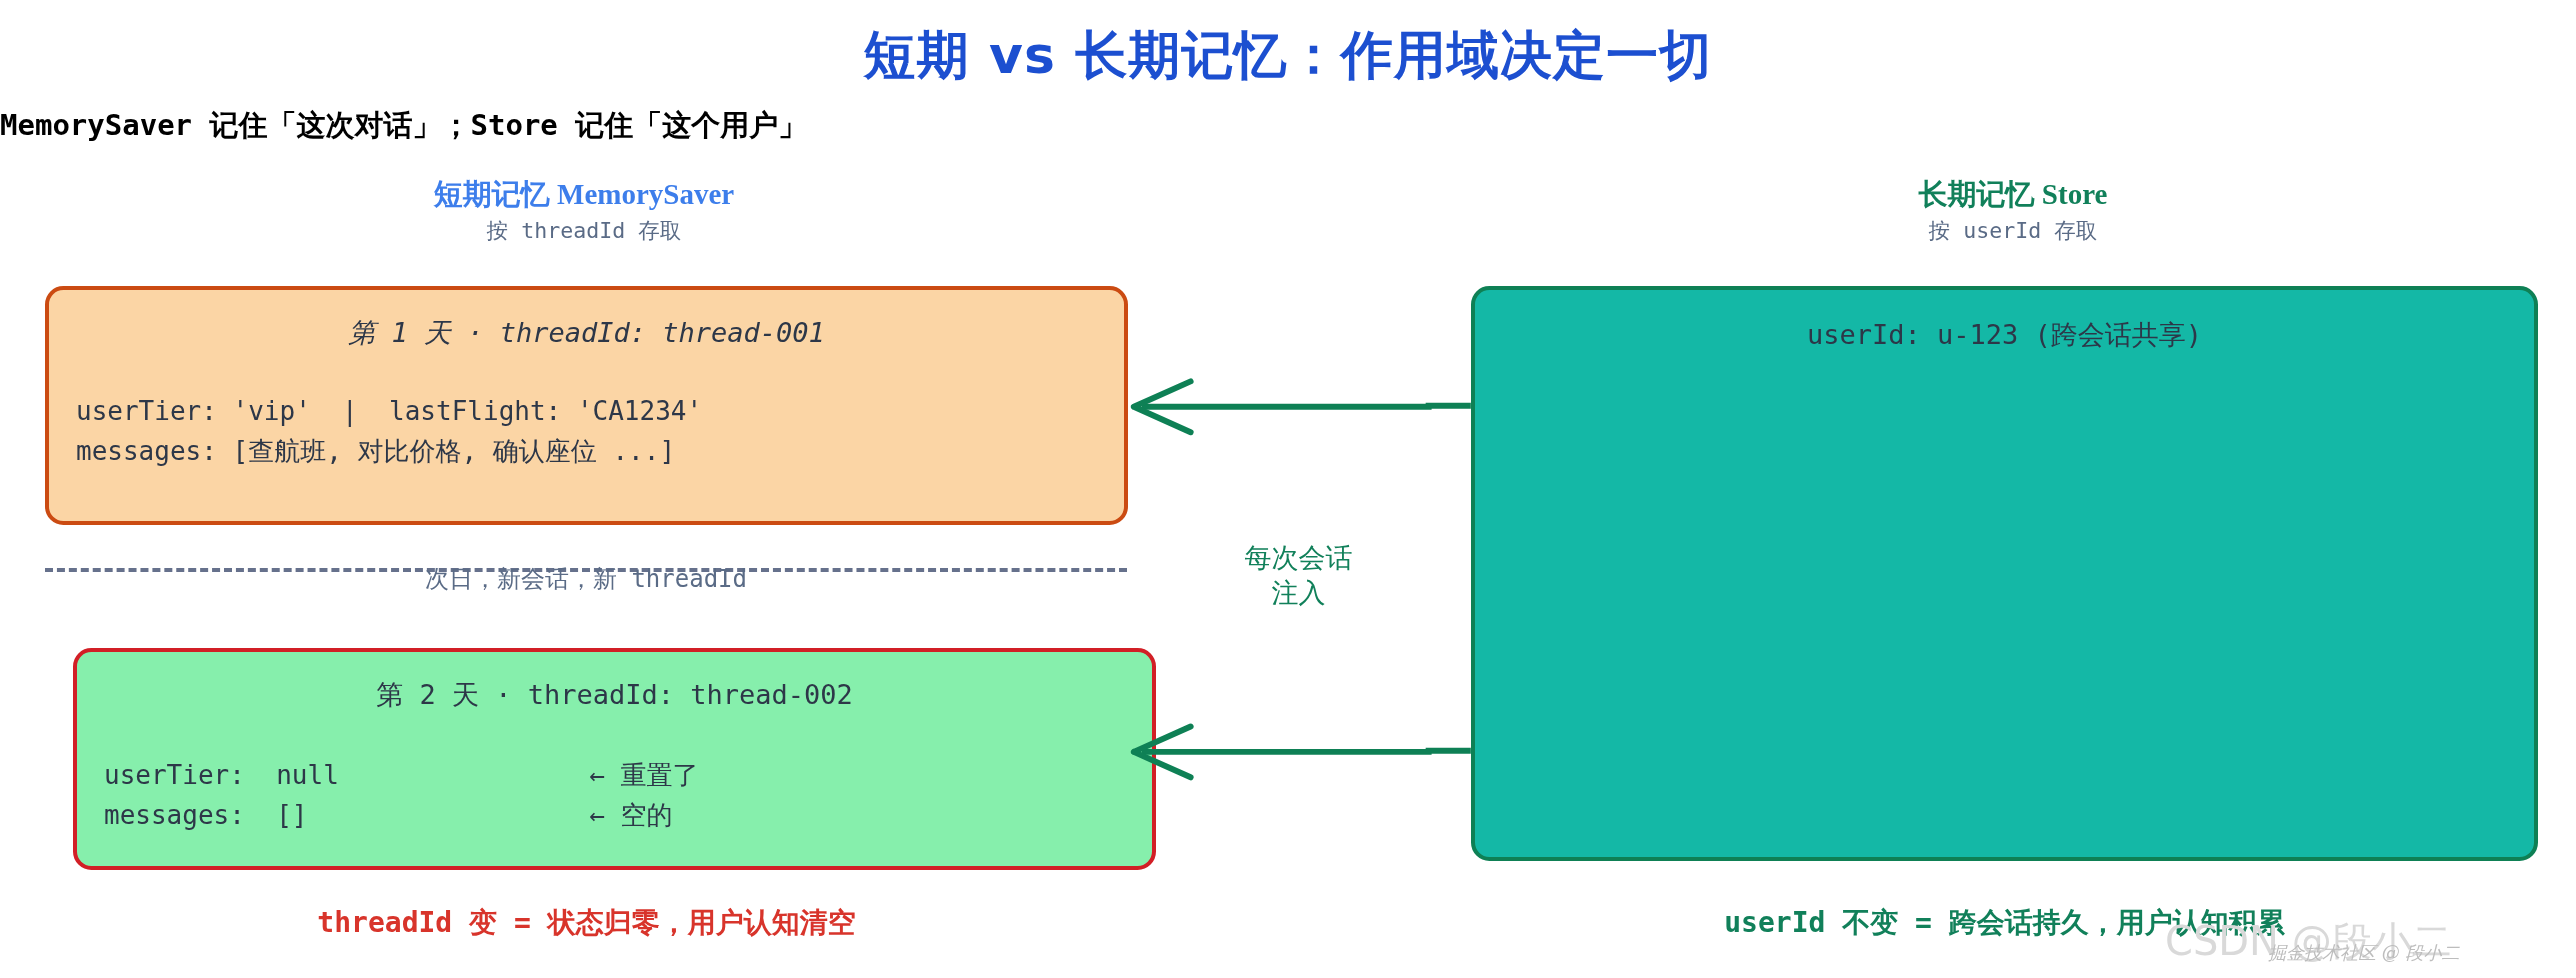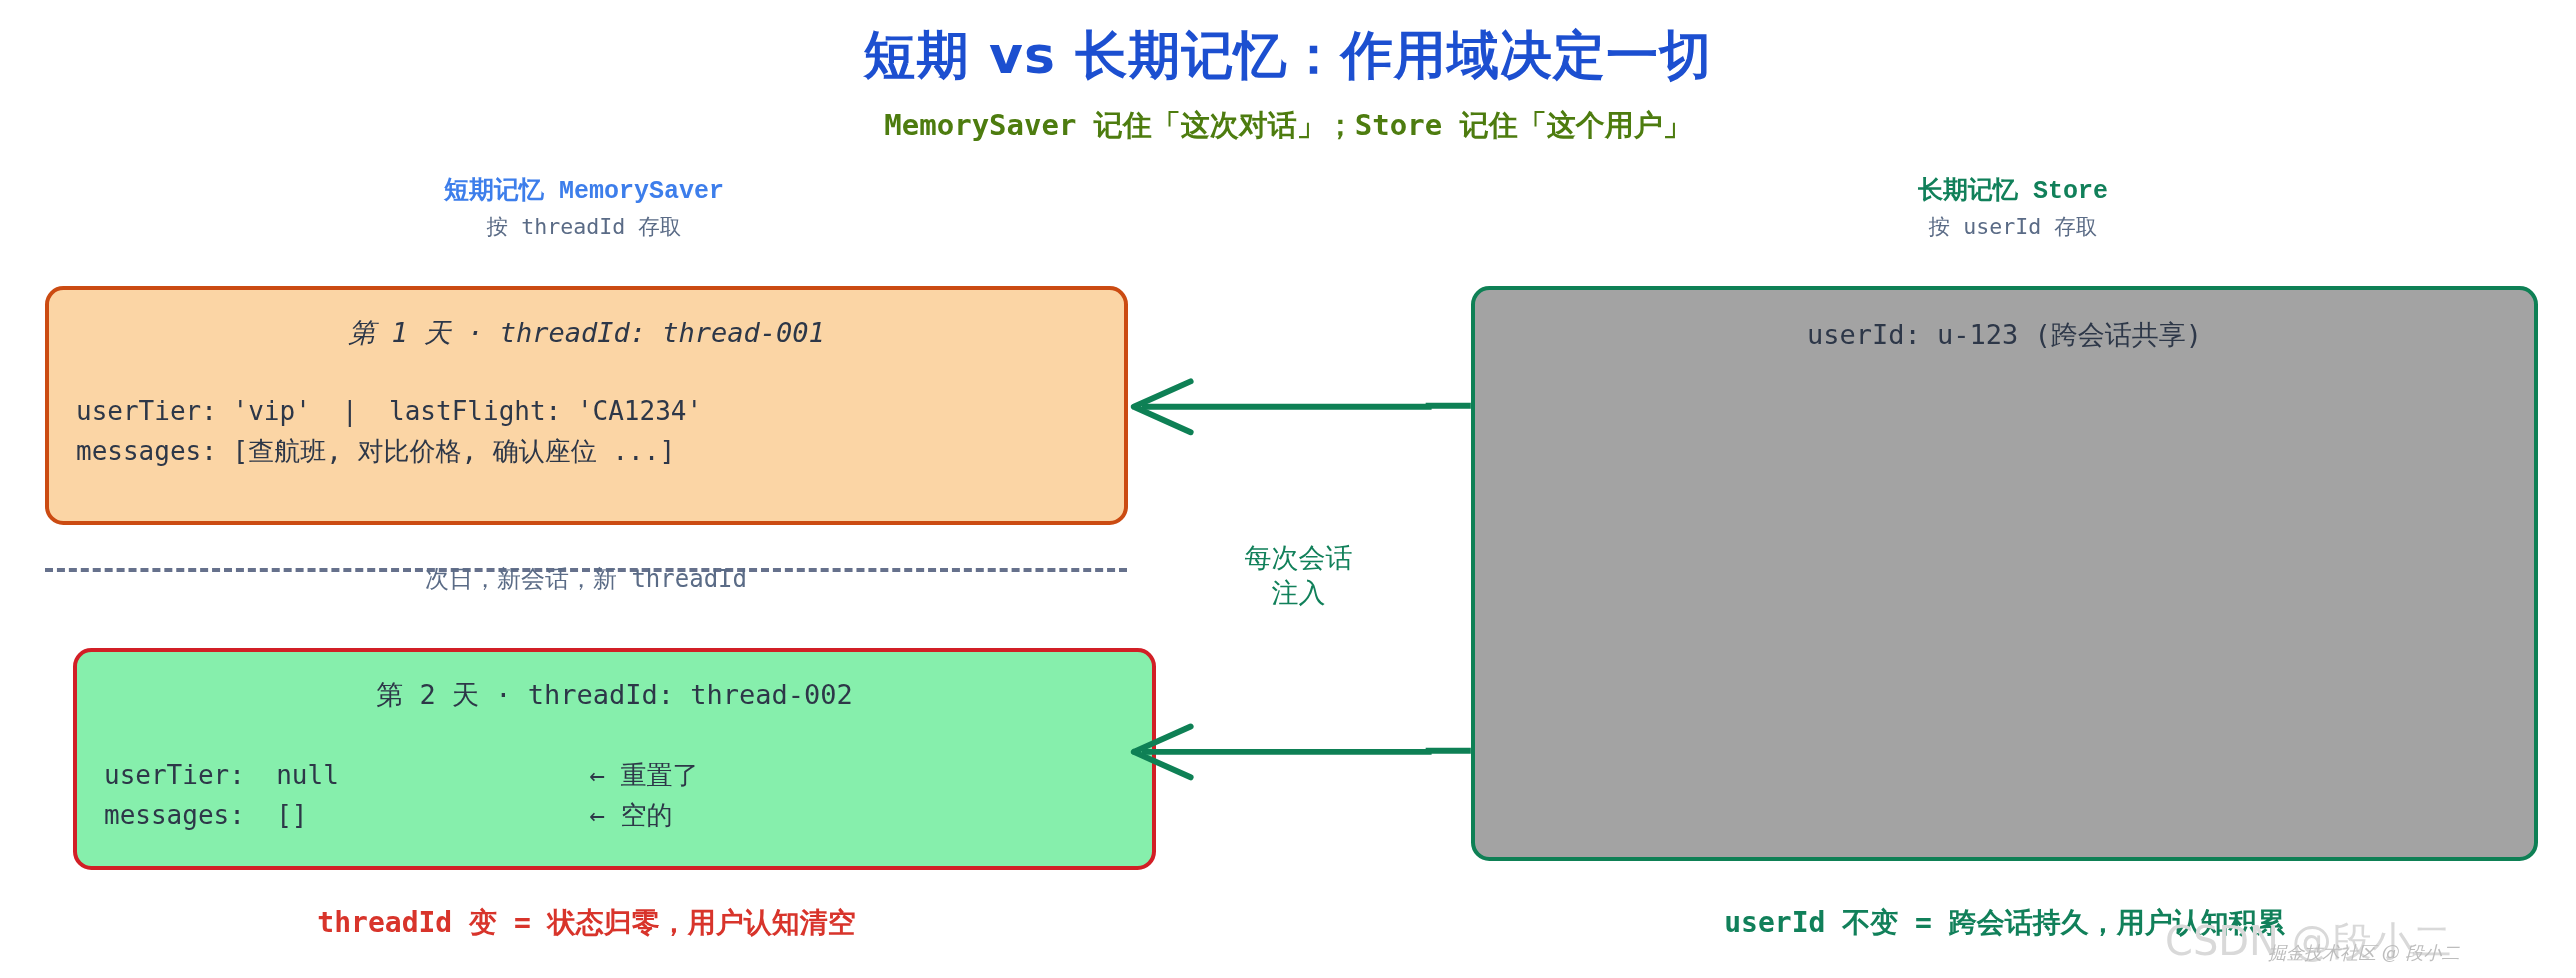--- a/index.html
+++ b/index.html
@@ -30,37 +30,37 @@
     font-weight: 700;
     color: #1C4FD0;
     letter-spacing: 1.1px;
     white-space: nowrap;
   }
   .subtitle {
     position: absolute;
     left: 0;
     top: 106px;
     width: 2576px;
-    text-align: center;
+    text-align: left;
     font-family: "DejaVu Sans Mono", "Liberation Mono", monospace;
     font-size: 29px;
     font-weight: 700;
-    color: #4d7c0f;
+    color: #000000;
     white-space: nowrap;
   }
 
   
   .col-head {
     position: absolute;
     text-align: center;
     white-space: nowrap;
   }
   .col-head .h-main {
-    font-family: Liberation Mono, monospace;
-    font-size: 25px;
+    font-family: Liberation Serif, serif;
+    font-size: 29px;
     font-weight: 700;
     line-height: 1.05;
   }
   .col-head .h-sub {
     margin-top: 10.8px;
     font-family: "DejaVu Sans Mono", "Liberation Mono", monospace;
     font-size: 21.6px;
     font-weight: 400;
     line-height: 1.05;
   }
@@ -115,21 +115,21 @@
     background: #86efac;
     border-color: #D21F26;
     margin-left: 28px;
   }
   #box-day2 .box-title { top: 25px; }
   #box-day2 .box-body  { left: 27px; top: 103px; }
 
   #box-store {
     left: 1471px; top: 286px;
     width: 1067px; height: 575px;
-    background: #a3a3a3;
+    background: #14b8a6;
     border-color: #0E8055;
   }
   #box-store .box-title { top: 27px; }
   #box-store .box-body  { left: 97px; top: 108px; line-height: 1.35; }
 
   
   #divider {
     position: absolute;
     left: 45px;
     top: 568px;

